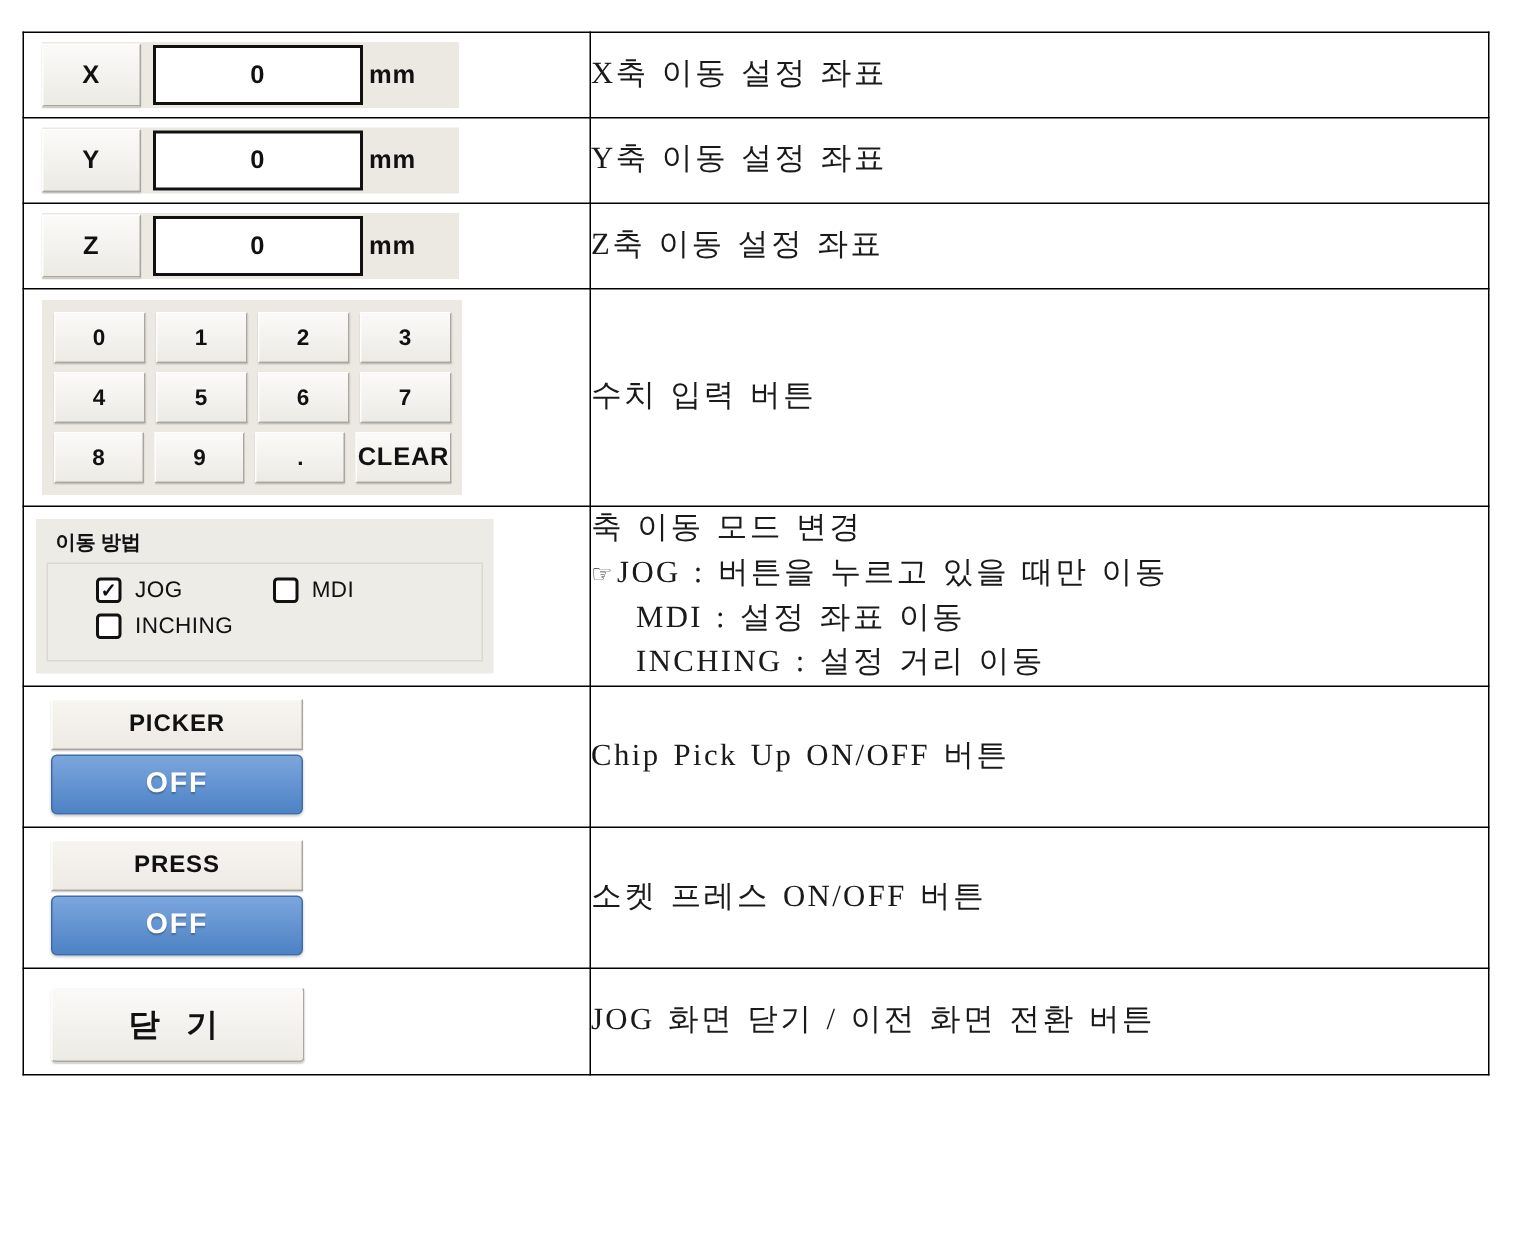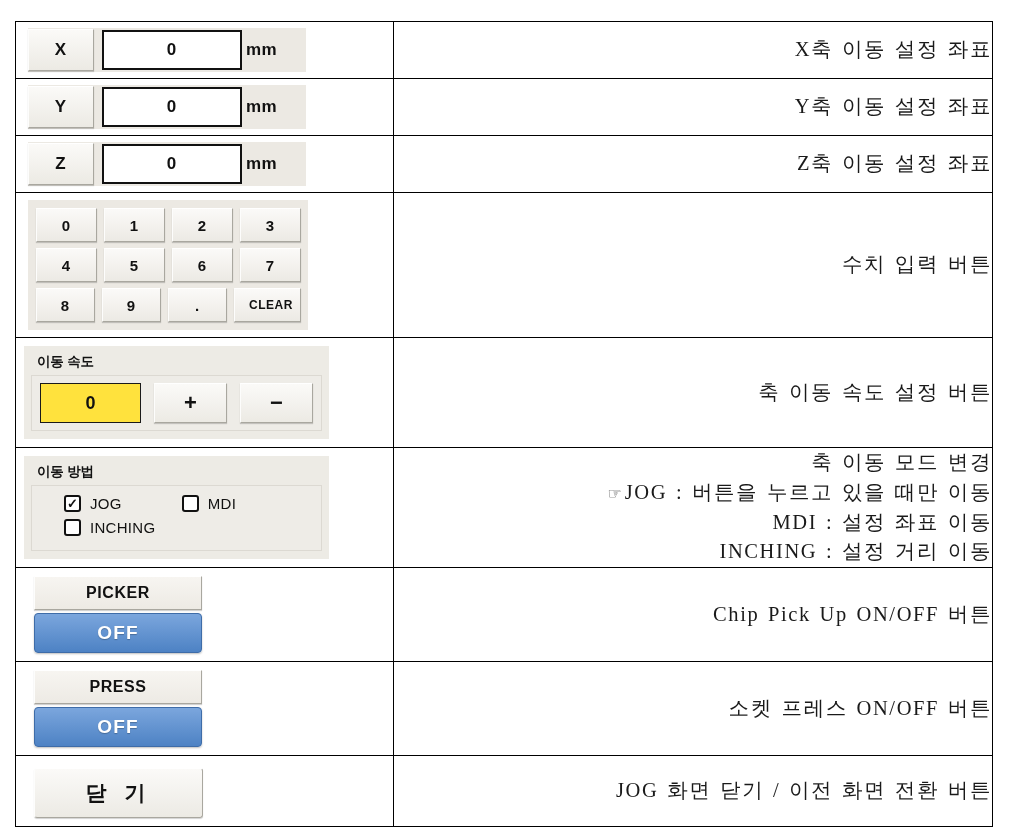--- a/index.html
+++ b/index.html
@@ -21,21 +21,21 @@
   td.desc{width:598px;padding-left:18px;}
 
   .desc-text{
     font-family:"Liberation Serif","DejaVu Serif",serif;
     font-size:20.5px;
     color:#1a1a1a;
     letter-spacing:1.6px;
     line-height:1.45;
     word-spacing:2px;
   }
-  .desc-text .ln{display:block;white-space:nowrap;text-align:right;}
+  .desc-text .ln{display:block;white-space:nowrap;}
   .desc-text .ln.ind{padding-left:30px;}
   .hand{font-family:"DejaVu Sans",sans-serif;font-size:16px;letter-spacing:0;padding-right:3px;color:#333;}
   .axisrow{
     display:flex;align-items:center;
     height:44px;
     background:#ece9e3;
     margin:6px 0 6px 12px;
     width:278px;
     padding:0 0 0 0;
   }
@@ -64,21 +64,21 @@
     width:280px;
     background:#ece9e3;
     padding:5px 4px;
     box-sizing:border-box;
   }
   .kprow{display:flex;}
   .key{
     width:63px;height:32px;margin:3px 3.5px;
     font-size:15px;
   }
-  .key.clear{font-size:12px;letter-spacing:.5px;padding-left:8px;}
+  .key.clear{font-size:17px;letter-spacing:.5px;}
 
   
   .group{
     margin:8px 0 8px 8px;
     width:305px;
     background:#edebe5;
     padding:5px 7px 8px 7px;
     box-sizing:border-box;
   }
   .group .gtitle{
@@ -210,39 +210,20 @@
             </div>
           </div>
         </td>
         <td class="desc">
           <div class="desc-text">
             <span class="ln">수치 입력 버튼</span>
           </div>
         </td>
       </tr>
 
-      <tr>
-        <td class="ctrl">
-          <div class="group">
-            <div class="gtitle">이동 속도</div>
-            <div class="ginner">
-              <div class="speedrow">
-                <div class="speedval">0</div>
-                <div class="btn3d spdbtn">+</div>
-                <div class="btn3d spdbtn">−</div>
-              </div>
-            </div>
-          </div>
-        </td>
-        <td class="desc">
-          <div class="desc-text">
-            <span class="ln">축 이동 속도 설정 버튼</span>
-          </div>
-        </td>
-      </tr>
 
       <tr>
         <td class="ctrl">
           <div class="group">
             <div class="gtitle">이동 방법</div>
             <div class="ginner">
               <div class="chkline">
                 <div class="chk">✓</div>
                 <div class="chklabel">JOG</div>
                 <div class="chk chkgap"></div>

